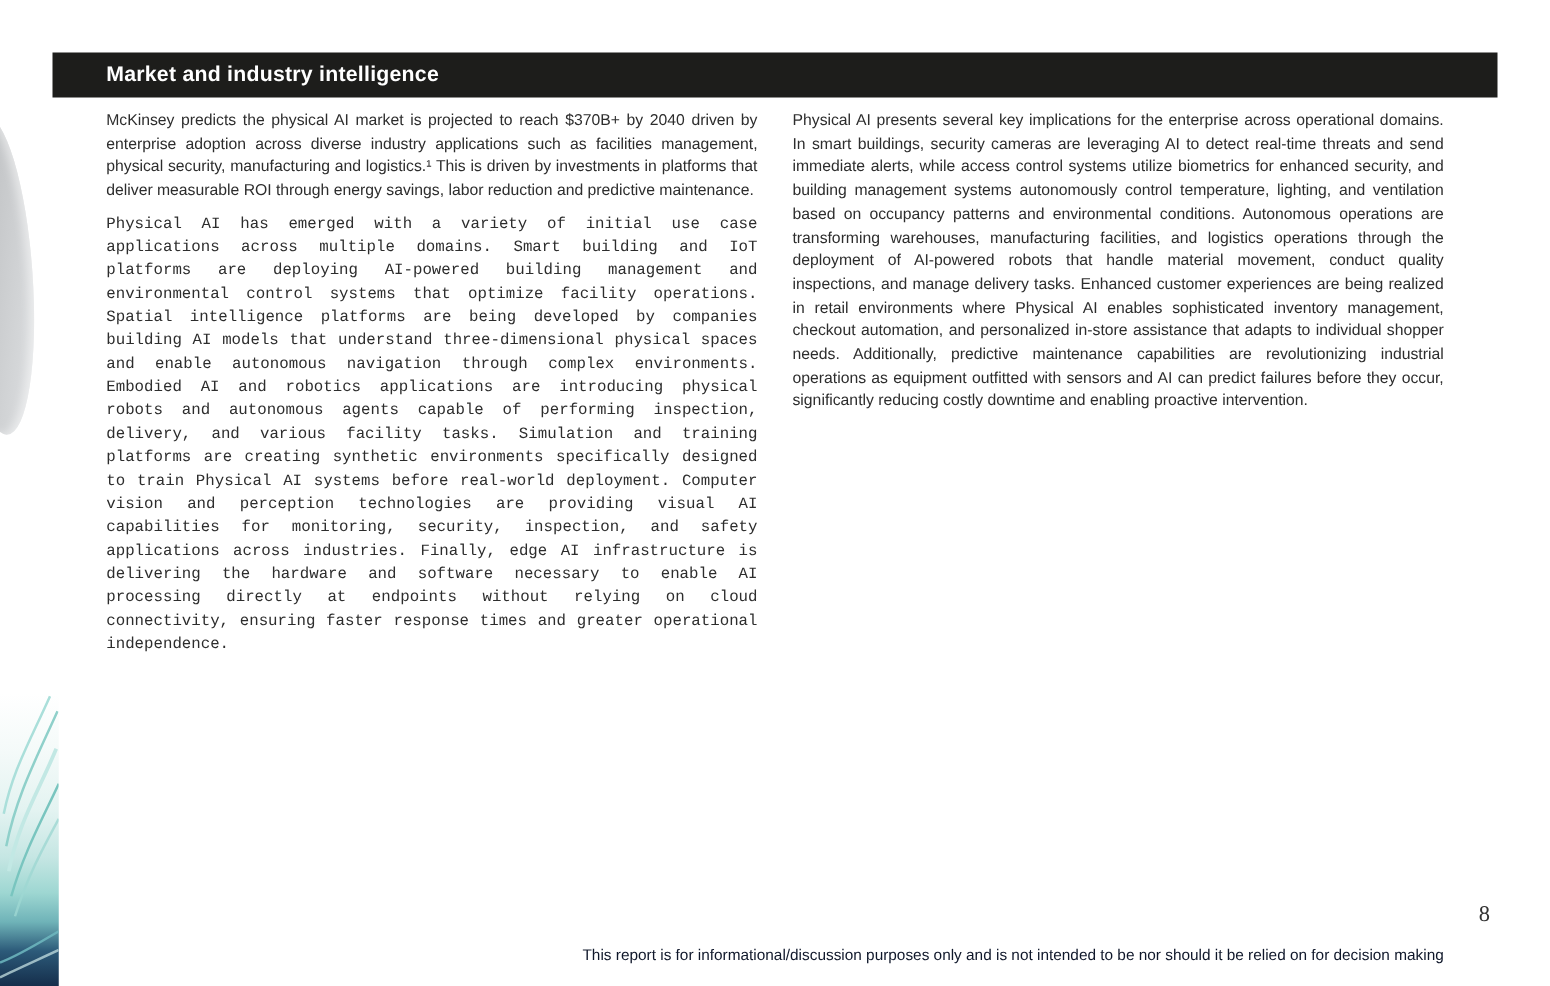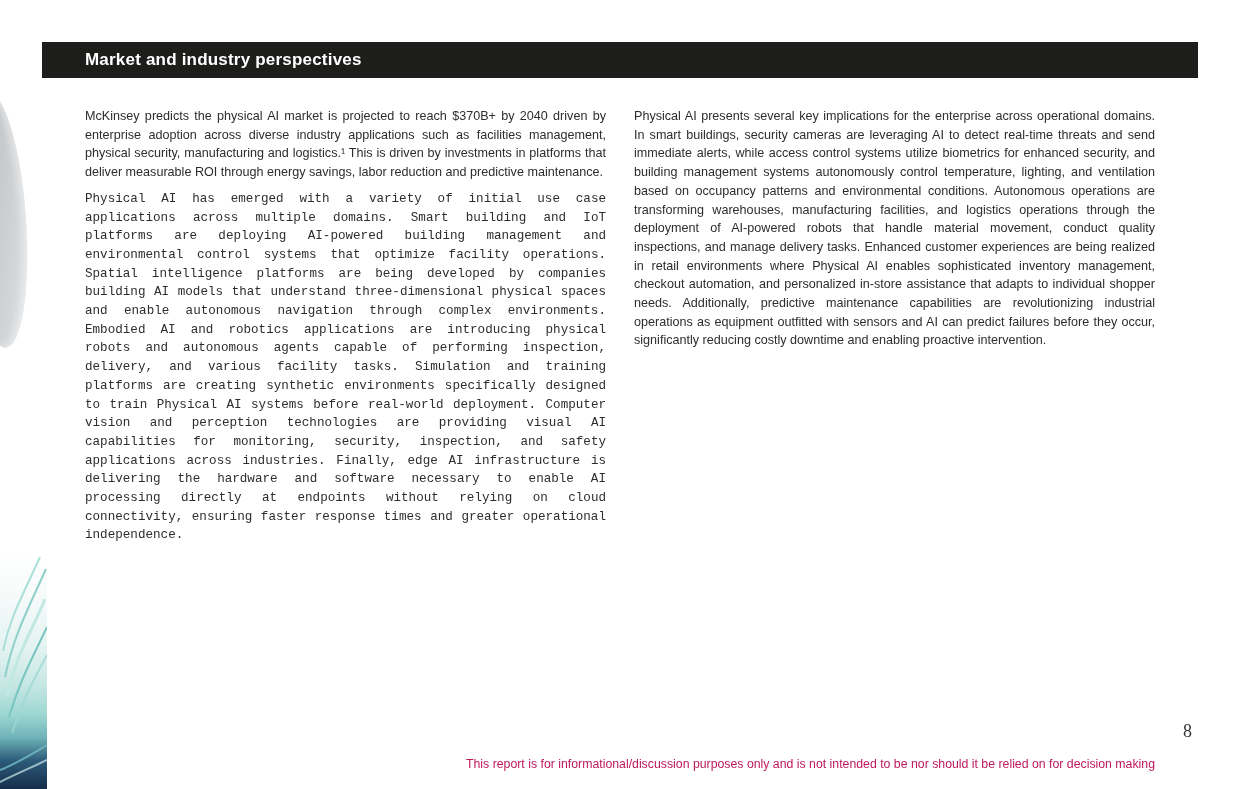--- a/index.html
+++ b/index.html
@@ -32,21 +32,21 @@
     color: #ffffff;
     font-size: 17px;
     font-weight: bold;
     letter-spacing: 0.2px;
   }
 
   
   .columns {
     position: absolute;
     left: 85px;
-    top: 107px;
+    top: 87px;
     width: 1070px;
     display: flex;
     gap: 28px;
   }
   .col { flex: 1 1 0; min-width: 0; }
   .col p {
     font-size: 12.6px;
     line-height: 18.7px;
     color: #2d2d2d;
     text-align: justify;
@@ -70,21 +70,21 @@
     top: 721px;
     font-family: "Liberation Serif", "DejaVu Serif", serif;
     font-size: 18px;
     color: #333333;
   }
   .disclaimer {
     position: absolute;
     right: 85px;
     top: 757px;
     font-size: 12.3px;
-    color: #be185d;
+    color: #0f172a;
     white-space: nowrap;
   }
 
   
   .hand-fragment {
     position: absolute;
     left: -32px;
     top: 92px;
     width: 58px;
     height: 256px;
@@ -118,21 +118,21 @@
       <path d="M46 14 C 28 54, 13 82, 5 122" stroke="#8fd0ca" fill="none" stroke-width="2"></path>
       <path d="M45 44 C 31 78, 15 102, 7 142" stroke="#c2e8e4" fill="none" stroke-width="3"></path>
       <path d="M47 72 C 33 102, 19 127, 9 162" stroke="#79c5bf" fill="none" stroke-width="2"></path>
       <path d="M47 100 C 34 124, 22 146, 12 178" stroke="#9ed7d2" fill="none" stroke-width="2" opacity="0.8"></path>
       <path d="M47 190 C 30 200, 14 210, 0 215" stroke="#6fb8c0" fill="none" stroke-width="2" opacity="0.85"></path>
       <path d="M47 205 C 30 213, 12 221, 0 227" stroke="#cfe9ea" fill="none" stroke-width="2" opacity="0.7"></path>
     </svg>
   </div>
 
   <div class="header-bar">
-    <span class="header-title">Market and industry perspectives</span>
+    <span class="header-title">Market and industry intelligence</span>
   </div>
 
   <div class="columns">
     <div class="col">
       <p>McKinsey predicts the physical AI market is projected to reach $370B+ by 2040 driven by enterprise adoption across diverse industry applications such as facilities management, physical security, manufacturing and logistics.¹ This is driven by investments in platforms that deliver measurable ROI through energy savings, labor reduction and predictive maintenance.</p>
       <p>Physical AI has emerged with a variety of initial use case applications across multiple domains. Smart building and IoT platforms are deploying AI-powered building management and environmental control systems that optimize facility operations. Spatial intelligence platforms are being developed by companies building AI models that understand three-dimensional physical spaces and enable autonomous navigation through complex environments. Embodied AI and robotics applications are introducing physical robots and autonomous agents capable of performing inspection, delivery, and various facility tasks. Simulation and training platforms are creating synthetic environments specifically designed to train Physical AI systems before real-world deployment. Computer vision and perception technologies are providing visual AI capabilities for monitoring, security, inspection, and safety applications across industries. Finally, edge AI infrastructure is delivering the hardware and software necessary to enable AI processing directly at endpoints without relying on cloud connectivity, ensuring faster response times and greater operational independence.</p>
     </div>
     <div class="col">
       <p>Physical AI presents several key implications for the enterprise across operational domains. In smart buildings, security cameras are leveraging AI to detect real-time threats and send immediate alerts, while access control systems utilize biometrics for enhanced security, and building management systems autonomously control temperature, lighting, and ventilation based on occupancy patterns and environmental conditions. Autonomous operations are transforming warehouses, manufacturing facilities, and logistics operations through the deployment of AI-powered robots that handle material movement, conduct quality inspections, and manage delivery tasks. Enhanced customer experiences are being realized in retail environments where Physical AI enables sophisticated inventory management, checkout automation, and personalized in-store assistance that adapts to individual shopper needs. Additionally, predictive maintenance capabilities are revolutionizing industrial operations as equipment outfitted with sensors and AI can predict failures before they occur, significantly reducing costly downtime and enabling proactive intervention.</p>
     </div>

